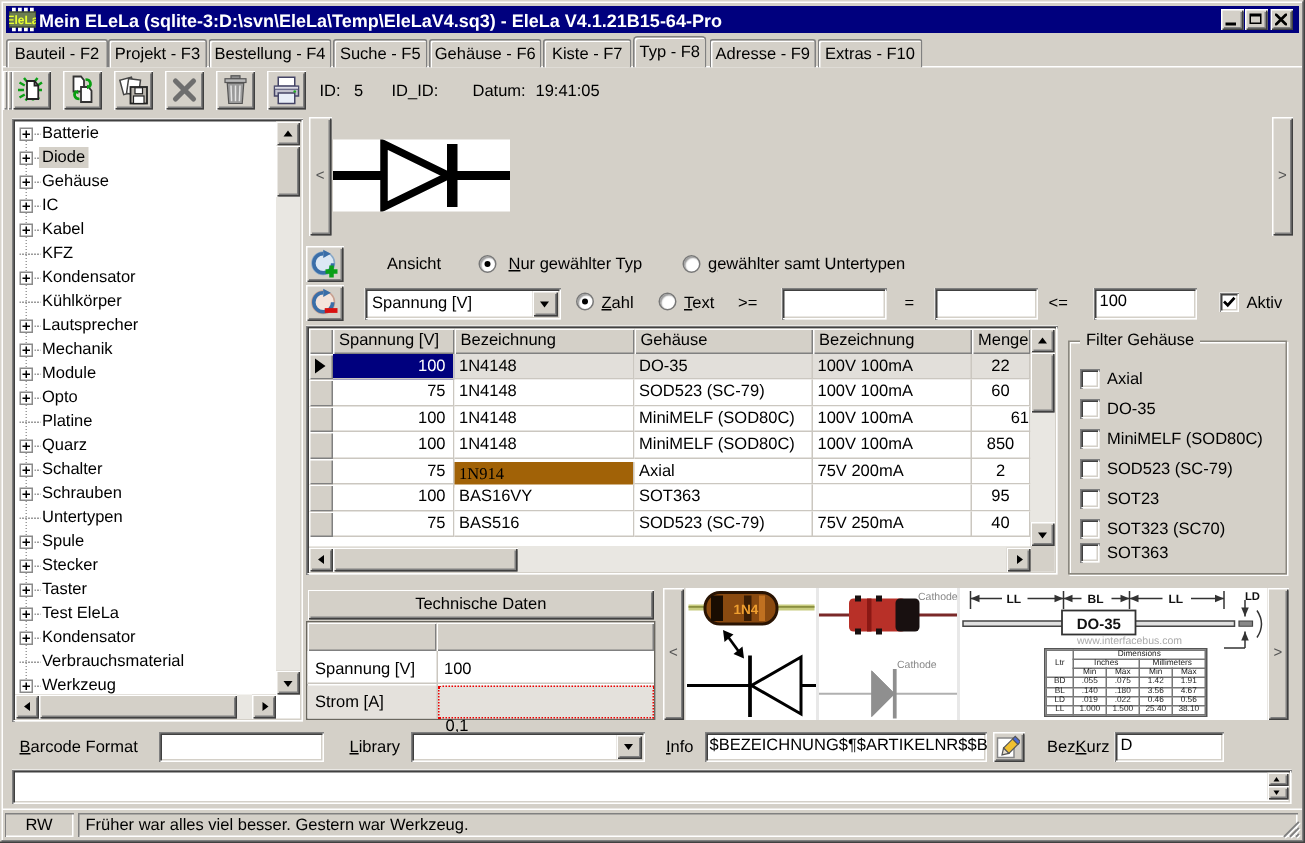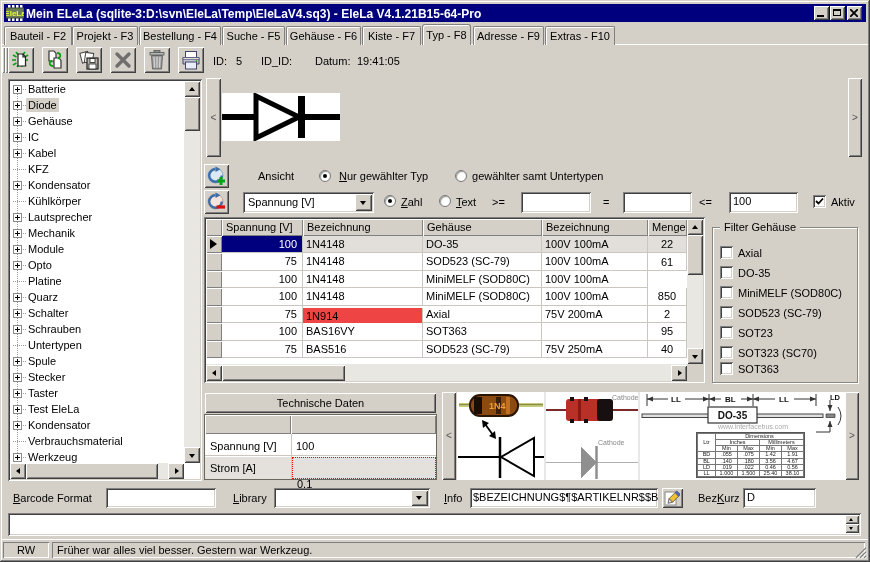--- a/index.html
+++ b/index.html
@@ -331,30 +331,30 @@
 <div class="a gridcell" style="left:222px;top:253px;width:81px;height:18px;text-align:right;padding-right:5px">75</div>
 <div class="a gridcell" style="left:303px;top:253px;width:120px;height:18px;background:#fff;">1N4148</div>
 <div class="a gridcell" style="left:423px;top:253px;width:119px;height:18px;background:#fff;">SOD523 (SC-79)</div>
 <div class="a gridcell" style="left:542px;top:253px;width:106px;height:18px;background:#fff;">100V 100mA</div>
 <div class="a gridcell" style="left:648px;top:253px;width:39px;height:18px;background:#fff;text-align:center;padding-left:0">60</div>
 <div class="a hdrcell" style="left:206px;top:271px;width:16px;height:17px"></div>
 <div class="a gridcell" style="left:222px;top:271px;width:81px;height:17px;text-align:right;padding-right:5px">100</div>
 <div class="a gridcell" style="left:303px;top:271px;width:120px;height:17px;background:#fff;">1N4148</div>
 <div class="a gridcell" style="left:423px;top:271px;width:119px;height:17px;background:#fff;">MiniMELF (SOD80C)</div>
 <div class="a gridcell" style="left:542px;top:271px;width:106px;height:17px;background:#fff;">100V 100mA</div>
-<div class="a gridcell" style="left:648px;top:254px;width:39px;height:17px;background:#fff;text-align:center;padding-left:0">61</div>
+<div class="a gridcell" style="left:648px;top:271px;width:39px;height:17px;background:#fff;text-align:right;padding-left:0">61</div>
 <div class="a hdrcell" style="left:206px;top:288px;width:16px;height:18px"></div>
 <div class="a gridcell" style="left:222px;top:288px;width:81px;height:18px;text-align:right;padding-right:5px">100</div>
 <div class="a gridcell" style="left:303px;top:288px;width:120px;height:18px;background:#fff;">1N4148</div>
 <div class="a gridcell" style="left:423px;top:288px;width:119px;height:18px;background:#fff;">MiniMELF (SOD80C)</div>
 <div class="a gridcell" style="left:542px;top:288px;width:106px;height:18px;background:#fff;">100V 100mA</div>
 <div class="a gridcell" style="left:648px;top:288px;width:39px;height:18px;background:#fff;text-align:center;padding-left:0">850</div>
 <div class="a hdrcell" style="left:206px;top:306px;width:16px;height:17px"></div>
 <div class="a gridcell" style="left:222px;top:306px;width:81px;height:17px;text-align:right;padding-right:5px">75</div>
-<div class="a gridcell" style="left:303px;top:308px;width:120px;height:17px;background:#ef4444;">1N914</div>
+<div class="a gridcell" style="left:303px;top:308px;width:120px;height:17px;background:#a16207;font-family:Liberation Serif, serif;">1N914</div>
 <div class="a gridcell" style="left:423px;top:306px;width:119px;height:17px;background:#fff;">Axial</div>
 <div class="a gridcell" style="left:542px;top:306px;width:106px;height:17px;background:#fff;">75V 200mA</div>
 <div class="a gridcell" style="left:648px;top:306px;width:39px;height:17px;background:#fff;text-align:center;padding-left:0">2</div>
 <div class="a hdrcell" style="left:206px;top:323px;width:16px;height:18px"></div>
 <div class="a gridcell" style="left:222px;top:323px;width:81px;height:18px;text-align:right;padding-right:5px">100</div>
 <div class="a gridcell" style="left:303px;top:323px;width:120px;height:18px;background:#fff;">BAS16VY</div>
 <div class="a gridcell" style="left:423px;top:323px;width:119px;height:18px;background:#fff;">SOT363</div>
 <div class="a gridcell" style="left:542px;top:323px;width:106px;height:18px;background:#fff;"></div>
 <div class="a gridcell" style="left:648px;top:323px;width:39px;height:18px;background:#fff;text-align:center;padding-left:0">95</div>
 <div class="a hdrcell" style="left:206px;top:341px;width:16px;height:17px"></div>

